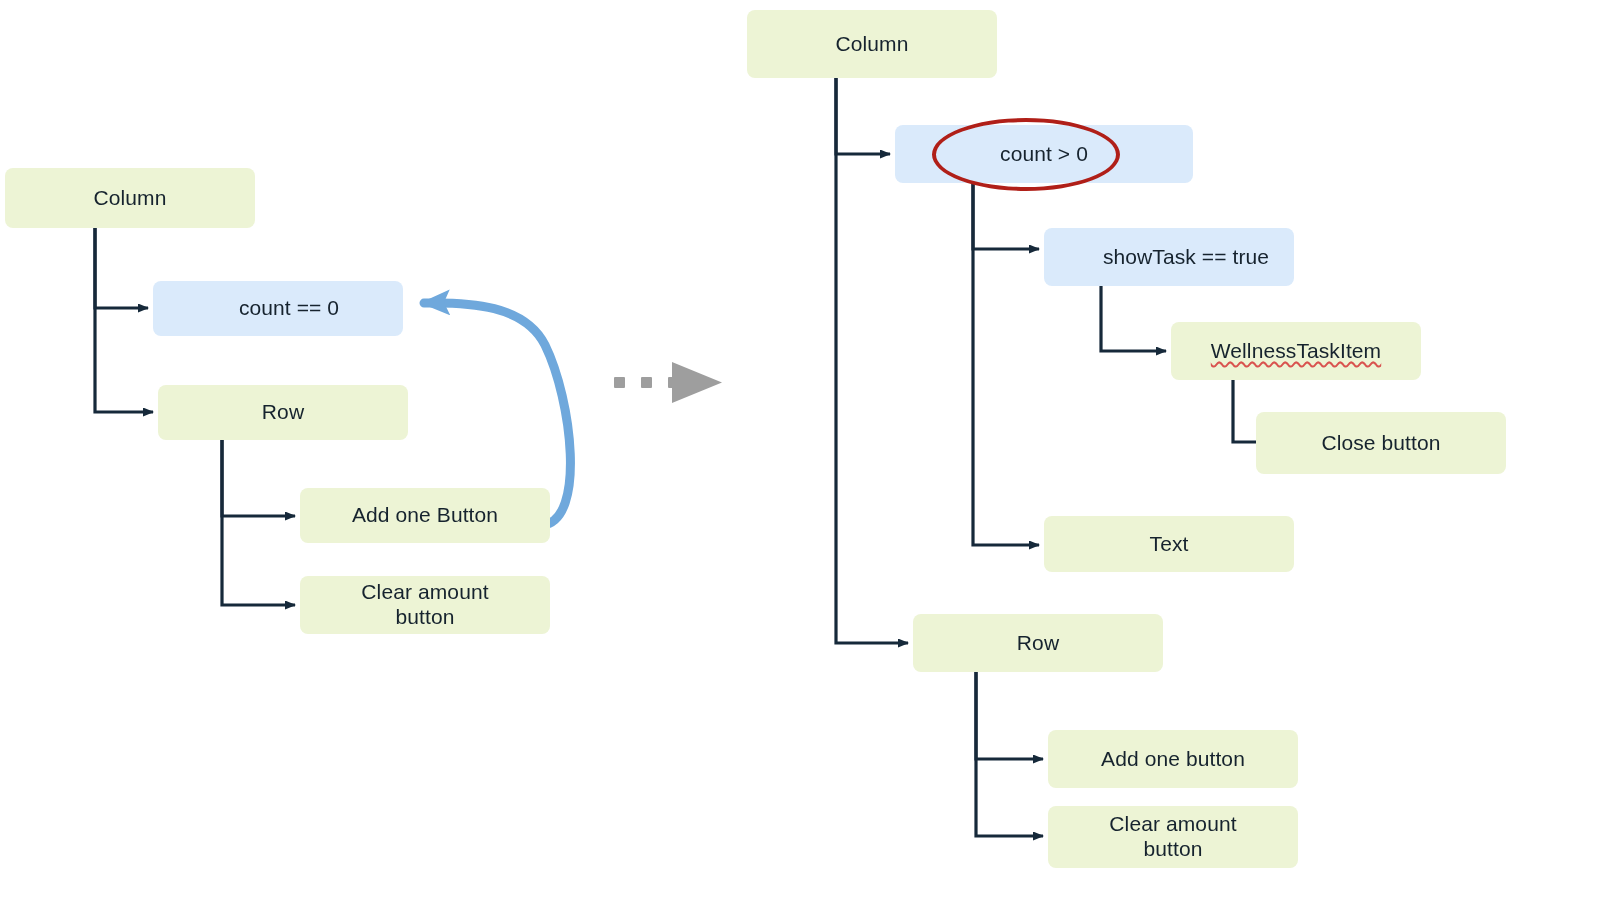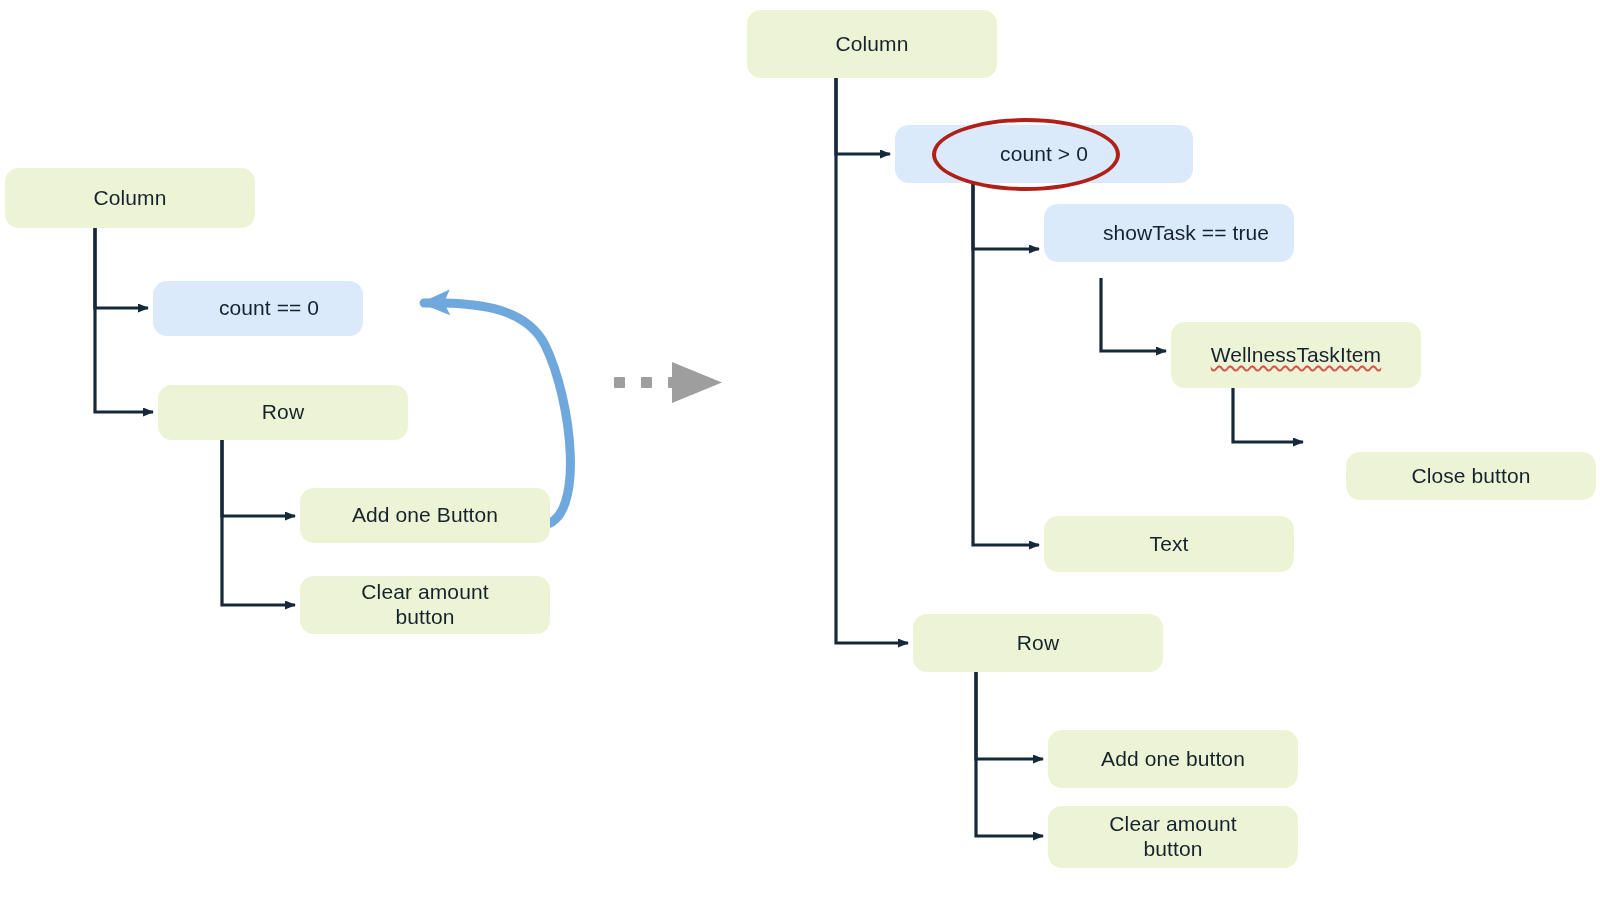--- a/index.html
+++ b/index.html
@@ -24,21 +24,21 @@
     width: 1600px;
     height: 908px;
     pointer-events: none;
   }
   .node {
     position: absolute;
     display: flex;
     align-items: center;
     justify-content: center;
     text-align: center;
-    border-radius: 14px;
+    border-radius: 8px;
     color: #16232e;
     font-size: 21px;
     line-height: 1.18;
     letter-spacing: 0.1px;
     box-sizing: border-box;
     padding: 2px 6px;
   }
   .node.green { background: #edf4d5; }
   .node.blue  { background: #daeafb; }
   .node .lbl { display: block; }
@@ -117,21 +117,21 @@
     </g>
     <g stroke="#16293a" stroke-width="3.2" fill="none">
       <path d="M976,672 L976,836 L1043,836" marker-end="url(#ah-dark)"></path>
     </g>
   </svg>
 
   <div class="node green" style="left:5px;top:168px;width:250px;height:60px;">
     <span class="lbl">Column</span>
   </div>
 
-  <div class="node blue" style="left:153px;top:281px;width:210px;height:55px;padding-left:28px;">
+  <div class="node blue" style="left:153px;top:281px;width:250px;height:55px;padding-left:28px;">
     <span class="lbl">count == 0</span>
   </div>
 
   <div class="node green" style="left:158px;top:385px;width:250px;height:55px;">
     <span class="lbl">Row</span>
   </div>
 
   <div class="node green" style="left:300px;top:488px;width:250px;height:55px;">
     <span class="lbl">Add one Button</span>
   </div>
@@ -144,29 +144,29 @@
   <div class="node green" style="left:747px;top:10px;width:250px;height:68px;">
     <span class="lbl">Column</span>
   </div>
 
   <div class="node blue" style="left:895px;top:125px;width:298px;height:58px;">
     <span class="lbl">count &gt; 0</span>
   </div>
 
   <div class="ellipse-mark" style="left:932px;top:118px;width:188px;height:73px;"></div>
 
-  <div class="node blue" style="left:1044px;top:204px;width:250px;height:58px;padding-left:40px;">
+  <div class="node blue" style="left:1044px;top:228px;width:250px;height:58px;padding-left:40px;">
     <span class="lbl">showTask == true</span>
   </div>
 
-  <div class="node green" style="left:1171px;top:322px;width:250px;height:66px;">
+  <div class="node green" style="left:1171px;top:322px;width:250px;height:58px;">
     <span class="lbl spell">WellnessTaskItem</span>
   </div>
 
-  <div class="node green" style="left:1346px;top:412px;width:250px;height:48px;margin-top:40px;">
+  <div class="node green" style="left:1256px;top:412px;width:250px;height:62px;">
     <span class="lbl">Close button</span>
   </div>
 
   <div class="node green" style="left:1044px;top:516px;width:250px;height:56px;">
     <span class="lbl">Text</span>
   </div>
 
   <div class="node green" style="left:913px;top:614px;width:250px;height:58px;">
     <span class="lbl">Row</span>
   </div>

